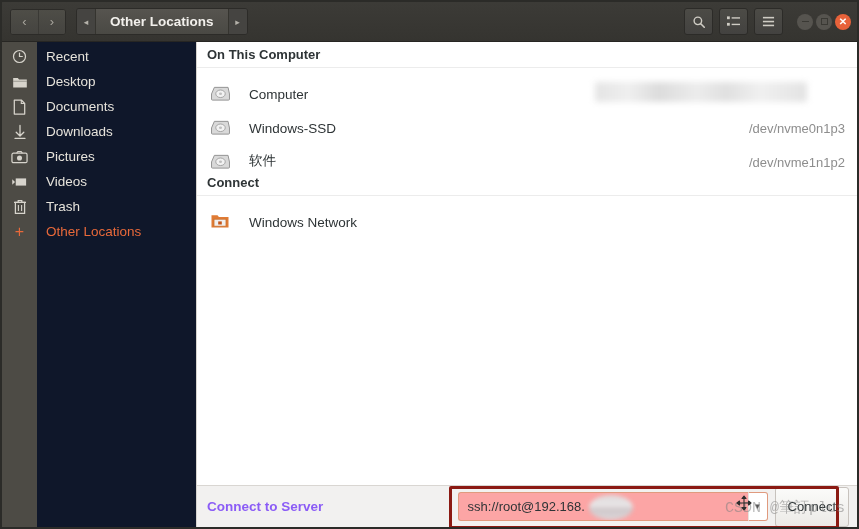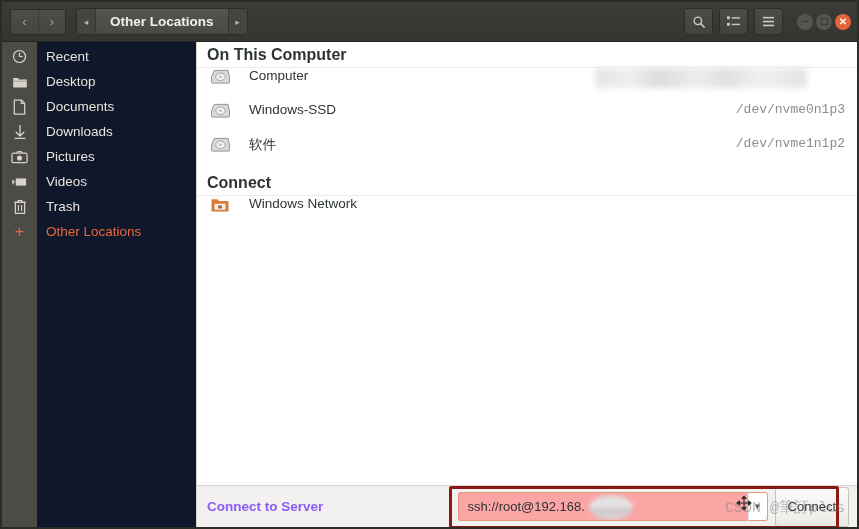--- a/index.html
+++ b/index.html
@@ -172,50 +172,49 @@
   .filelist {
     flex: 1 1 auto;
     overflow: hidden;
     position: relative;
   }
   .section-header {
     height: 26px;
     display: flex;
     align-items: center;
     padding-left: 10px;
-    font-size: 16px;
+    font-size: 13px;
     font-weight: bold;
     color: #2e3436;
     border-bottom: 1px solid #ececec;
   }
   .row {
     height: 34px;
     display: flex;
-    align-items: flex-start;
+    align-items: flex-end;
     padding: 0 12px 0 10px;
     position: relative;
   }
   .row-icon {
     width: 26px;
     flex: 0 0 26px;
     display: flex; align-items: center; justify-content: center;
   }
   .row-name {
     font-size: 13.5px;
     color: #2e3436;
     padding-left: 16px;
     white-space: nowrap;
     flex: 0 0 auto;
   }
   .row-spacer { flex: 1 1 auto; }
   .row-detail {
     font-size: 13px;
     color: #8d8d8d;
     white-space: nowrap;
-    font-family: Liberation Mono, monospace;
   }
   .blurblock {
     width: 212px; height: 20px;
     background: linear-gradient(90deg,#e4e4e4 0%,#efefef 16%,#dcdcdc 30%,#ececec 48%,#e0e0e0 62%,#f0f0f0 78%,#e3e3e3 100%);
     filter: blur(3px);
     border-radius: 2px;
     margin-right: 38px;
   }
 
   

